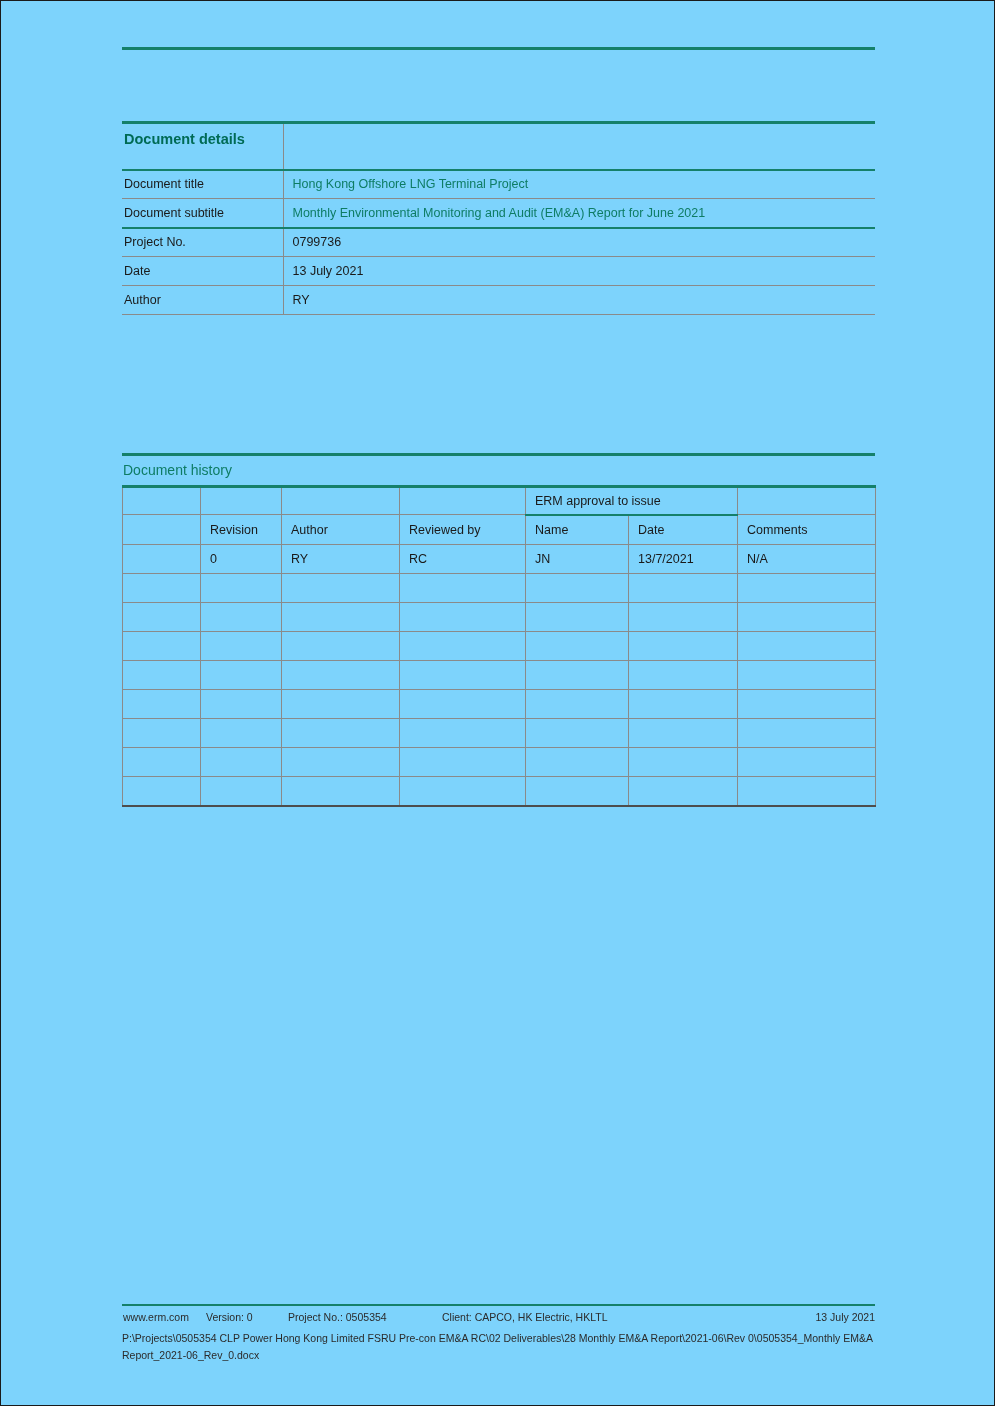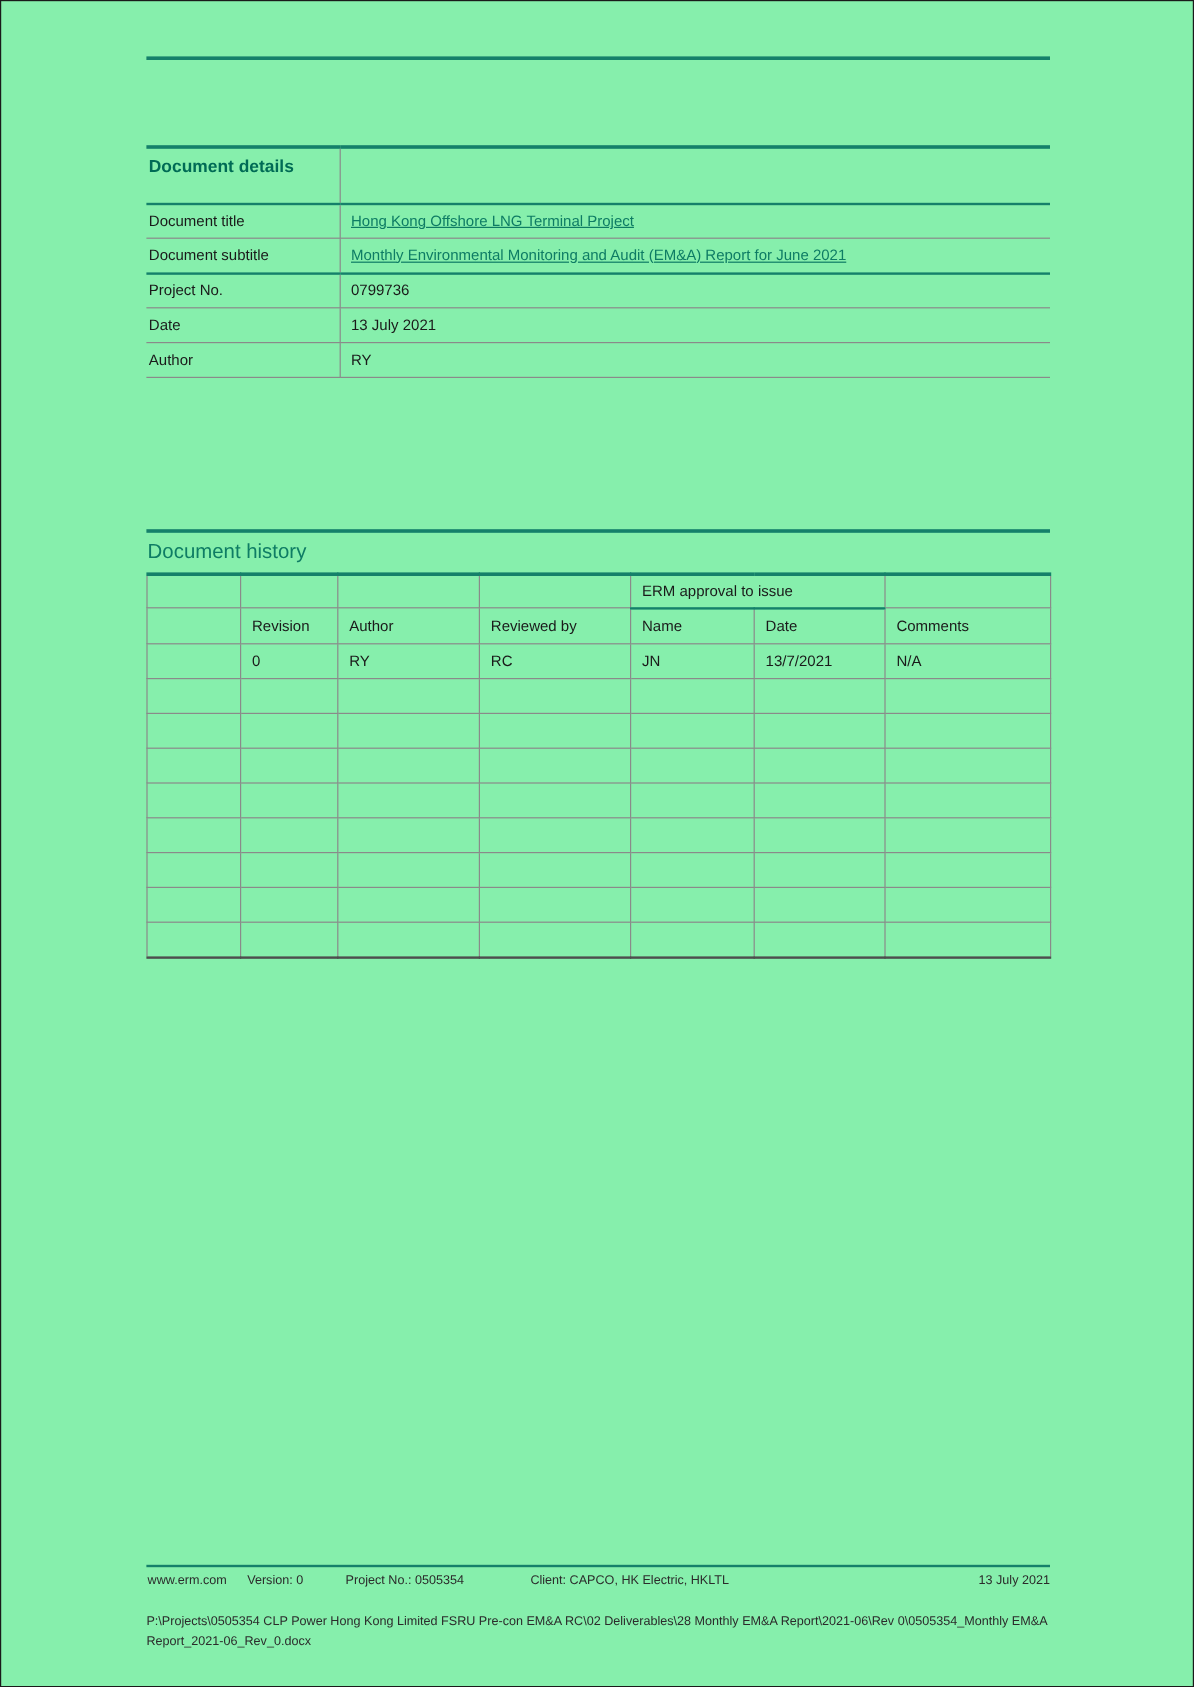--- a/index.html
+++ b/index.html
@@ -1,20 +1,20 @@
 <!DOCTYPE html>
 <html><head>
 <meta charset="utf-8">
 <style>
   html,body{margin:0;padding:0;background:#fff;}
   *{box-sizing:border-box;}
   .page{
     position:relative;
     width:995px;height:1406px;
-    background:#86efac;
+    background:#7dd3fc;
     border:1px solid #1a1a1a;
     font-family:"Liberation Sans","DejaVu Sans",sans-serif;
     color:#1a1a1a;
     overflow:hidden;
   }
   .rule{position:absolute;left:121px;width:753px;background:#15806A;}
   .top-rule{top:46px;height:3px;}
 
   
   table{border-collapse:collapse;table-layout:fixed;}
@@ -30,28 +30,28 @@
     vertical-align:top;padding-top:7px;
   }
   .details-heading{
     color:#006B55;font-weight:bold;font-size:14.5px;padding-left:2px;
   }
   .details-table tr.body td{height:29px;border-bottom:1px solid #8a8a8a;}
   .details-table tr.green-sep td{border-bottom:2px solid #15806A;}
   .details-table tr.last td{border-bottom:2px solid #4d4d4d;}
   .details-table td.lbl{padding-left:2px;border-right:1px solid #8a8a8a;}
   .details-table td.val{padding-left:9px;}
-  .green-val{color:#0E7C64;text-decoration:underline;}
+  .green-val{color:#0E7C64;}
 
   
   .history-section{position:absolute;left:121px;top:440px;width:753px;}
   .history-heading{
     border-top:3px solid #15806A;
     padding:6px 0 7px 1px;
-    color:#0E7C64;font-size:17px;
+    color:#0E7C64;font-size:14px;margin-top:12px;
   }
   .history-table{
     width:753px;font-size:12.5px;
     border-top:3px solid #15806A;
     border-left:1px solid #8a8a8a;
     border-right:1px solid #8a8a8a;
     border-bottom:2px solid #4d4d4d;
   }
   .history-table td{
     vertical-align:middle;overflow:hidden;white-space:nowrap;
@@ -70,21 +70,21 @@
     border-top:2px solid #15806A;
     font-size:10.5px;color:#2b2b2b;
   }
   .footer-meta{position:relative;height:17px;margin-top:5px;}
   .footer-meta span{position:absolute;top:0;white-space:nowrap;}
   .f-web{left:1px;}
   .f-ver{left:84px;}
   .f-proj{left:166px;}
   .f-client{left:320px;}
   .f-date{right:0;}
-  .footer-path{margin-top:15px;line-height:17px;white-space:nowrap;}
+  .footer-path{margin-top:2px;line-height:17px;white-space:nowrap;}
 </style>
 </head>
 <body>
 
 <div class="page">
 
   <div class="rule top-rule"></div>
 
   <table class="details-table">
     <colgroup>

